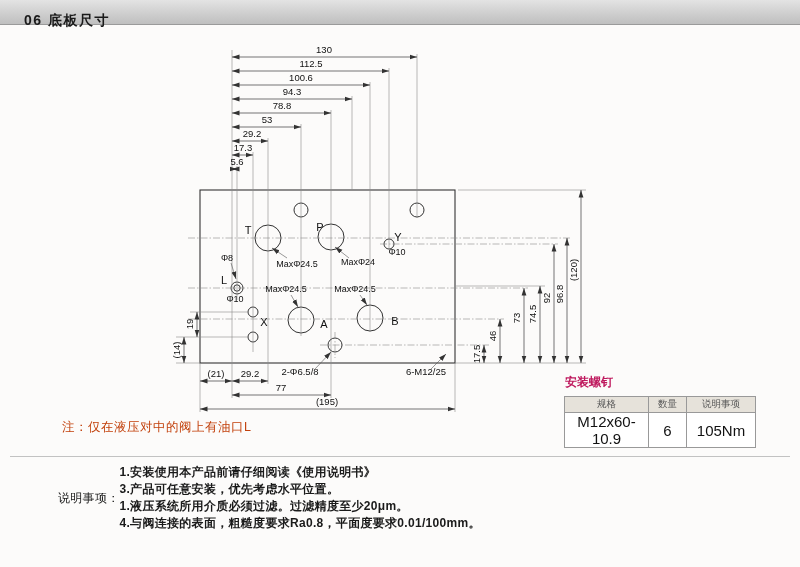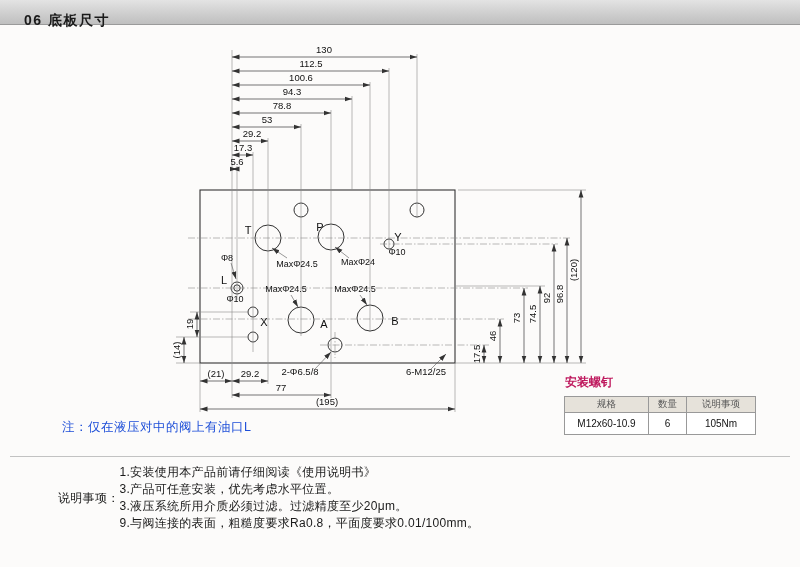--- a/index.html
+++ b/index.html
@@ -22,31 +22,31 @@
   svg text{text-anchor:middle;fill:#111;}
   svg text.dt{font-size:9.5px;}
   svg text.pt{font-size:11px;}
   svg text.ct{font-size:9px;}
 
   .mount{position:absolute;left:564px;top:374px;width:192px;}
   .mount-title{font-size:12px;font-weight:bold;color:#be185d;margin:0 0 5px 1px;}
   .mount table{border-collapse:collapse;width:100%;table-layout:fixed;}
   .mount th,.mount td{border:1px solid #999;text-align:center;padding:0;}
   .mount th{background:#e6e2da;color:#555;font-weight:normal;font-size:9.5px;height:15px;margin-top:30px;}
-  .mount td{background:#fff;color:#111;font-size:10px;height:21px;}
+  .mount td{background:#fff;color:#111;font-size:15px;height:21px;}
   .mount col.c1{width:84px;} .mount col.c2{width:38px;}
 
-  .note{position:absolute;left:62px;top:419px;font-size:12.5px;color:#1d4ed8;letter-spacing:0.5px;}
+  .note{position:absolute;left:62px;top:419px;font-size:12.5px;color:#c2410c;letter-spacing:0.5px;}
 
   .divider{position:absolute;left:10px;top:456px;width:780px;border-top:1px solid #c2c2c2;}
 
   .instr{position:absolute;left:58px;top:464px;display:flex;font-size:12px;
          color:#1a1a1a;line-height:17px;letter-spacing:0.3px;align-items:center;}
   .instr-label{white-space:nowrap;}
-  .instr-item{white-space:nowrap;}
+  .instr-item{white-space:nowrap;font-weight:bold;}
 </style>
 </head>
 <body>
 
 <div class="hdr">
   <span class="hdr-title">06 底板尺寸</span>
 </div>
 
 <svg class="drawing" width="800" height="450" viewBox="0 0 800 450">
   <defs>
@@ -211,16 +211,16 @@
 
 <div class="note">注：仅在液压对中的阀上有油口L</div>
 
 <div class="divider"></div>
 
 <div class="instr">
   <span class="instr-label">说明事项：</span>
   <div class="instr-items">
     <div class="instr-item">1.安装使用本产品前请仔细阅读《使用说明书》</div>
     <div class="instr-item">3.产品可任意安装，优先考虑水平位置。</div>
-    <div class="instr-item">3.液压系统所用介质必须过滤。过滤精度至少20μm。</div>
-    <div class="instr-item">9.与阀连接的表面，粗糙度要求Ra0.8，平面度要求0.01/100mm。</div>
+    <div class="instr-item">1.液压系统所用介质必须过滤。过滤精度至少20μm。</div>
+    <div class="instr-item">4.与阀连接的表面，粗糙度要求Ra0.8，平面度要求0.01/100mm。</div>
   </div>
 </div>
 
 </body></html>

